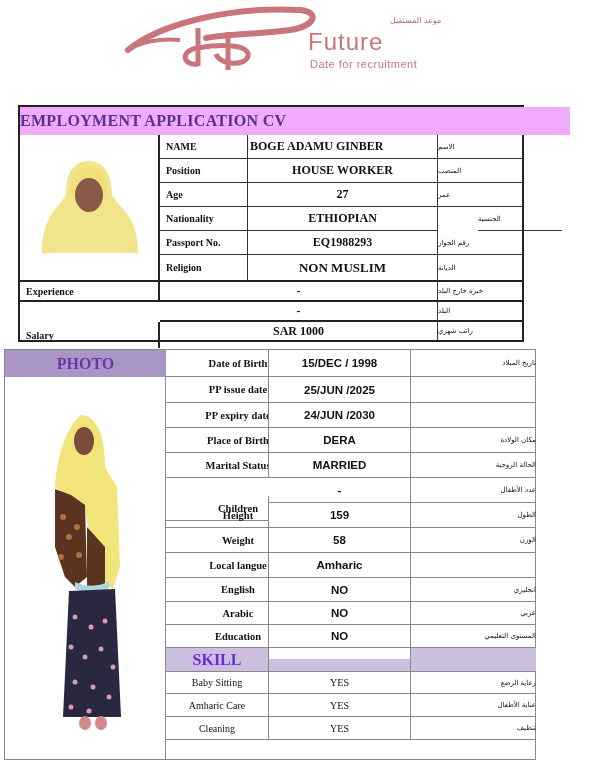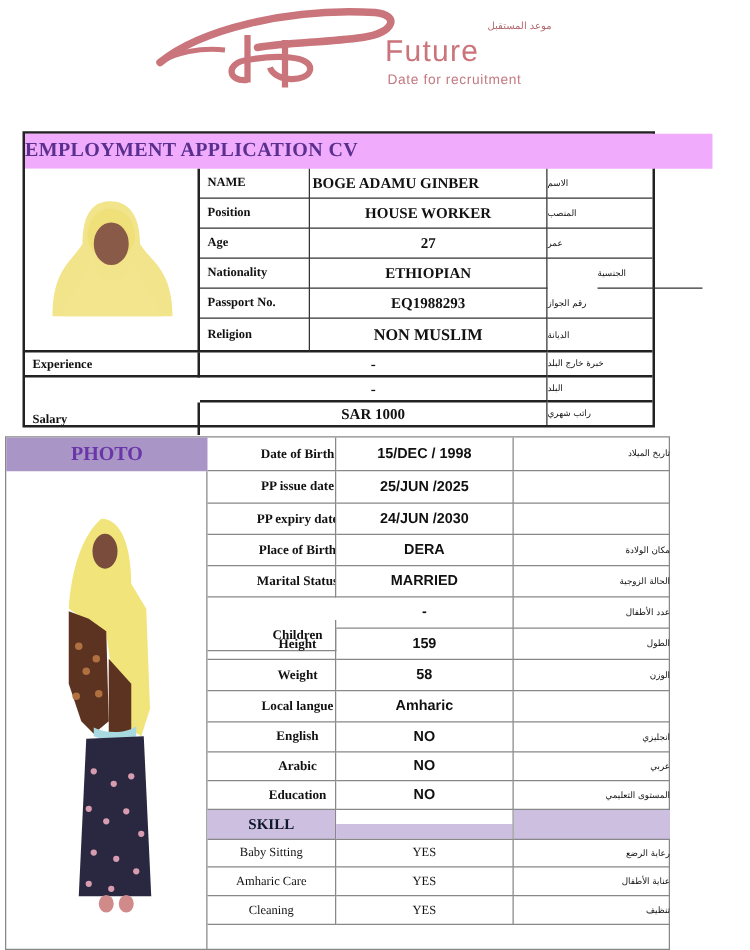--- a/index.html
+++ b/index.html
@@ -24,21 +24,21 @@
 
   
   .t2 { position: absolute; left: 4px; top: 349px; width: 532px; height: 411px; border: 1px solid #888; }
   .photo-head { position: absolute; left: 0; top: 0; width: 161px; height: 27px; background: #a996c6; color: #6a35a8; font-weight: bold; font-size: 16px; text-align: center; line-height: 27px; }
   .photo2 { position: absolute; left: 0; top: 27px; width: 161px; height: 383px; border-right: 1px solid #888; }
   .r2 { position: absolute; display: flex; align-items: center; justify-content: center; font-size: 10.5px; border-right: 1px solid #888; border-bottom: 1px solid #888; white-space: nowrap; overflow: hidden; }
   .r2.lbl2 { font-weight: bold; padding-left: 42px; }
   .r2.val2 { font-family: "Liberation Sans", sans-serif; font-weight: bold; font-size: 11.5px; }
   .r2.ar2 { font-family: "DejaVu Sans", sans-serif; font-size: 7px; justify-content: flex-start; padding-left: 40px; direction: rtl; }
   .skill-head { background: #cdbfe0; }
-  .skill-title { color: #0f172a; font-weight: bold; font-size: 12px; }
+  .skill-title { color: #6d28d9; font-weight: bold; font-size: 16px; }
   .skill-row { font-weight: normal !important; font-size: 10px !important; font-family: "Liberation Serif", serif !important; }
 </style>
 </head>
 <body>
 
 <div class="logo">
   <svg width="200" height="70" viewBox="0 0 200 70">
     <path d="M8 46 C 40 20, 110 2, 180 6 C 200 8, 196 22, 170 26 C 140 30, 110 30, 86 34" fill="none" stroke="#c9757b" stroke-width="6" stroke-linecap="round"></path>
     <path d="M8 46 C 20 38, 40 34, 60 36" fill="none" stroke="#c9757b" stroke-width="4"></path>
     <path d="M78 24 L 78 62" fill="none" stroke="#c9757b" stroke-width="5"></path>

